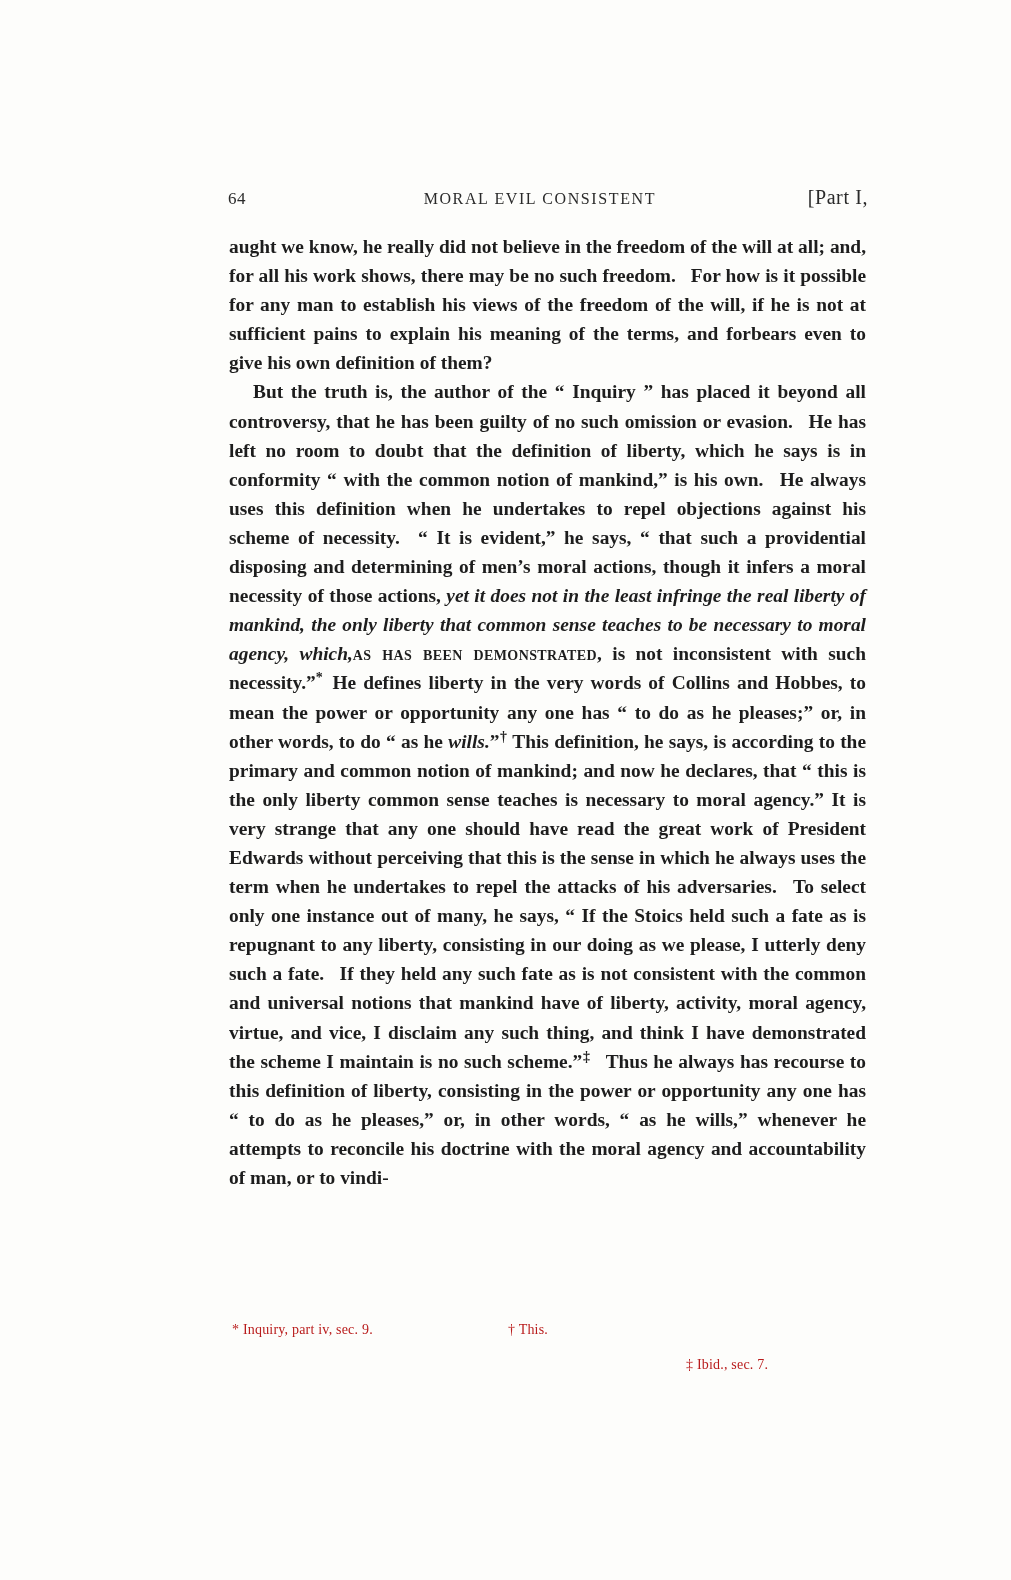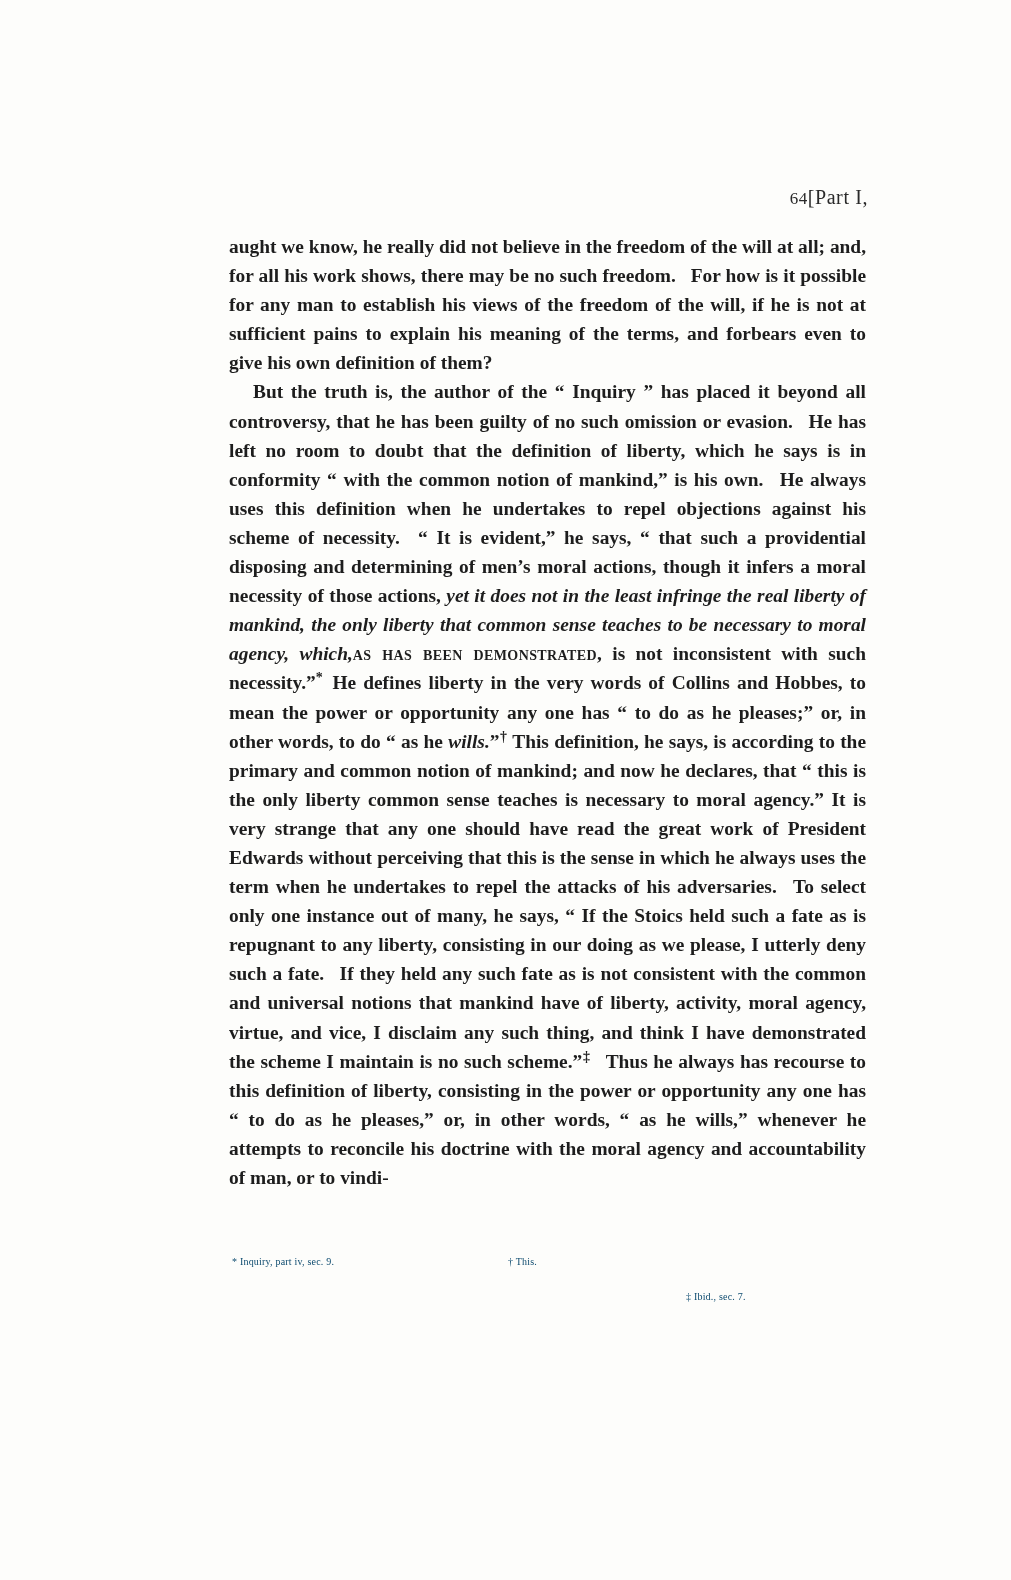--- a/index.html
+++ b/index.html
@@ -74,43 +74,44 @@
   .ital {
     font-style: italic;
   }
   .smallcaps {
     font-variant: small-caps;
     letter-spacing: 0.4px;
   }
   .footnotes {
     position: absolute;
     left: 232px;
-    top: 1256px;
+    top: 1322px;
     width: 634px;
-    font-size: 10px;
+    font-size: 14px;
     letter-spacing: 0.2px;
     display: flex;
-    color: #0c4a6e;
+    color: #b91c1c;
   }
   .footnotes .fn1 { width: 276px; }
   .footnotes .fn2 { width: 178px; }
   .footnotes .fn3 { width: 180px; margin-top: 35px; }
   sup {
     font-size: 0.72em;
     vertical-align: super;
     line-height: 0;
   }
 </style>
 </head>
 <body>
 
 <div class="page">
 
   <div class="header">
     <span class="page-num">64</span>
+    <span class="running-title">MORAL EVIL CONSISTENT</span>
     <span class="part-label">[Part I,</span>
   </div>
 
   <div class="body-text">
     <p>aught we know, he really did not believe in the freedom of the will at all; and, for all his work shows, there may be no such freedom.  For how is it possible for any man to establish his views of the freedom of the will, if he is not at sufficient pains to explain his meaning of the terms, and forbears even to give his own definition of them?</p>
     <p class="indent"><span>But the truth is, the author of the “ Inquiry ” has placed it beyond all controversy, that he has been guilty of no such omission or evasion.  He has left no room to doubt that the definition of liberty, which he says is in conformity “ with the common notion of mankind,” is his own.  He always uses this definition when he undertakes to repel objections against his scheme of necessity.  “ It is evident,” he says, “ that such a providential disposing and determining of men’s moral actions, though it infers a moral necessity of those actions, </span><span class="ital">yet it does not in the least infringe the real liberty of mankind, the only liberty that common sense teaches to be necessary to moral agency, which,</span><span class="smallcaps">as has been demonstrated</span><span>, is not inconsistent with such necessity.”</span><sup>*</sup><span> He defines liberty in the very words of Collins and Hobbes, to mean the power or opportunity any one has “ to do as he pleases;” or, in other words, to do “ as he </span><span class="ital">wills.</span><span>”</span><sup>†</sup><span> This definition, he says, is according to the primary and common notion of mankind; and now he declares, that “ this is the only liberty common sense teaches is necessary to moral agency.” It is very strange that any one should have read the great work of President Edwards without perceiving that this is the sense in which he always uses the term when he undertakes to repel the attacks of his adversaries.  To select only one instance out of many, he says, “ If the Stoics held such a fate as is repugnant to any liberty, consisting in our doing as we please, I utterly deny such a fate.  If they held any such fate as is not consistent with the common and universal notions that mankind have of liberty, activity, moral agency, virtue, and vice, I disclaim any such thing, and think I have demonstrated the scheme I maintain is no such scheme.”</span><sup>‡</sup><span>  Thus he always has recourse to this definition of liberty, consisting in the power or opportunity any one has “ to do as he pleases,” or, in other words, “ as he wills,” whenever he attempts to reconcile his doctrine with the moral agency and accountability of man, or to vindi-</span></p>
   </div>
 
   <div class="footnotes">
     <span class="fn1">* Inquiry, part iv, sec. 9.</span>

